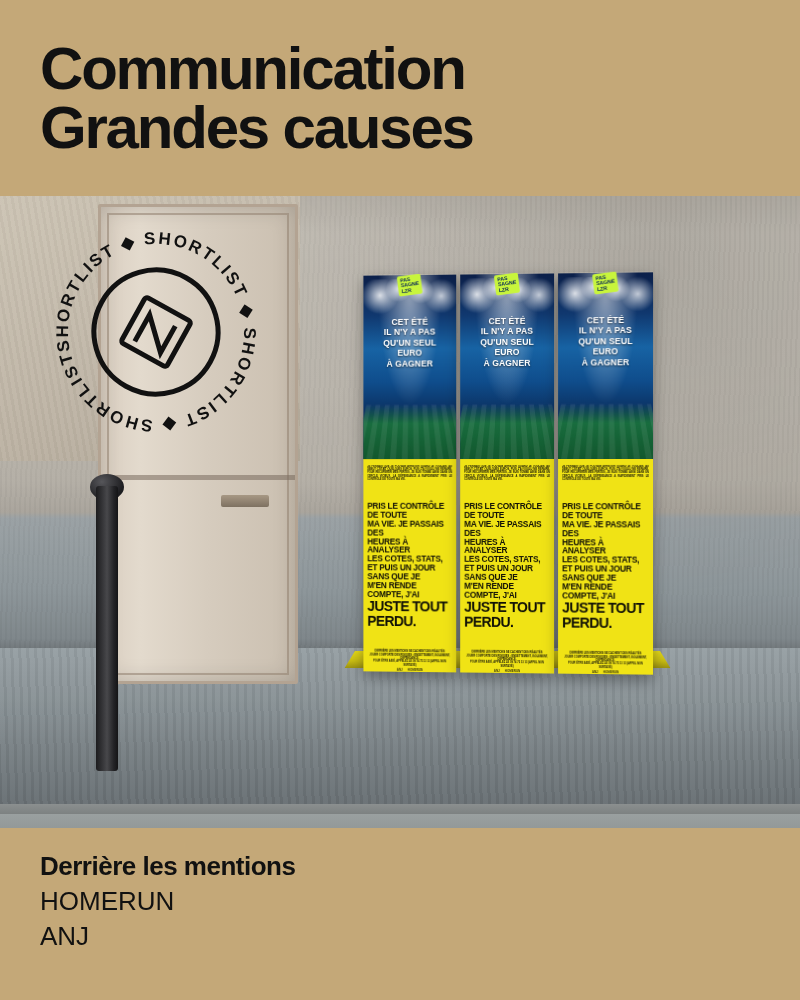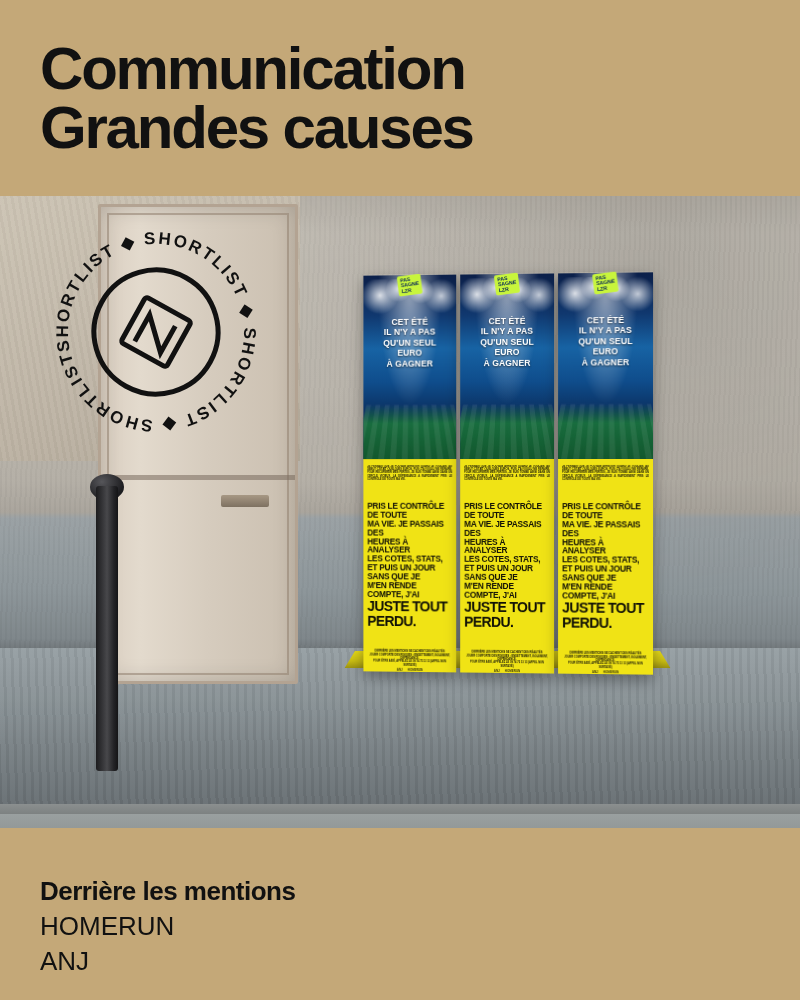--- a/index.html
+++ b/index.html
@@ -261,21 +261,20 @@
     position:absolute; left:46px; top:26px; width:220px; height:220px;
     transform: rotate(-16deg);
   }
   .stamp svg { width:100%; height:100%; display:block; }
 
   
   .footer {
     flex: 1 1 auto;
     padding: 22px 40px 0 40px;
     color:#111111;
-    margin-top:25px;
   }
   .footer .line1 {
     font-size: 26px;
     font-weight: 700;
     letter-spacing:-.5px;
     line-height:1.3;
   }
   .footer .line2, .footer .line3 {
     font-size: 26px;
     font-weight: 500;

